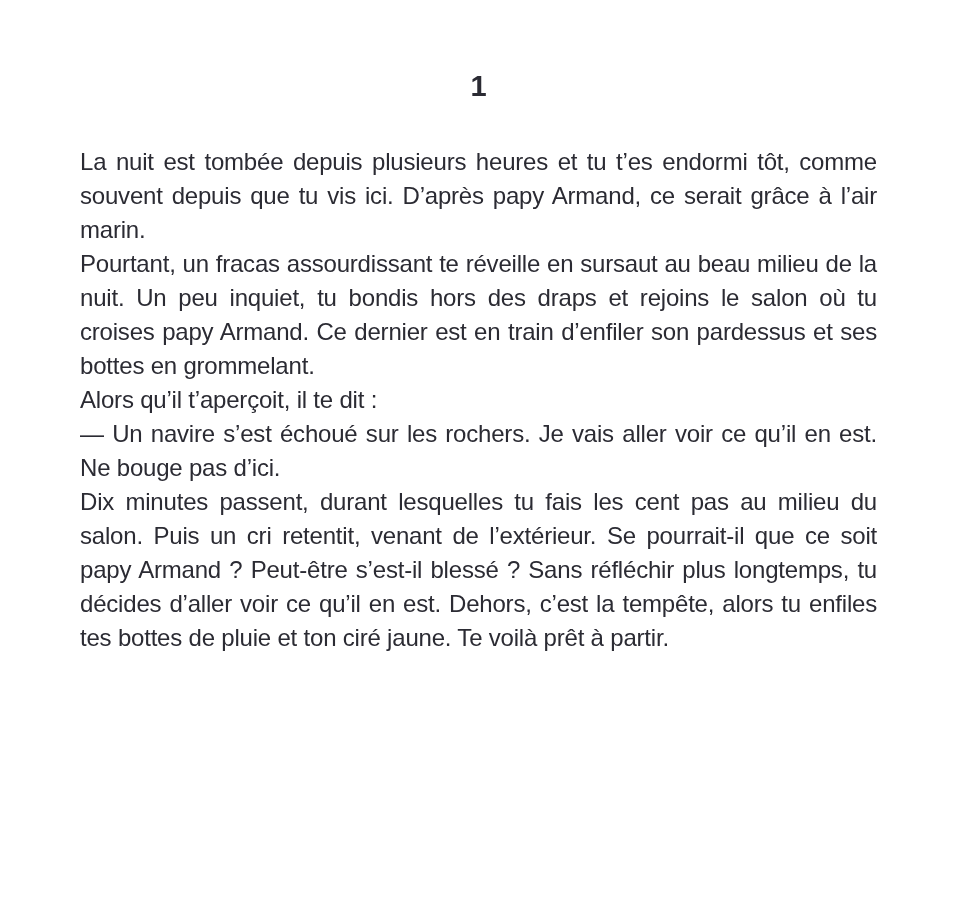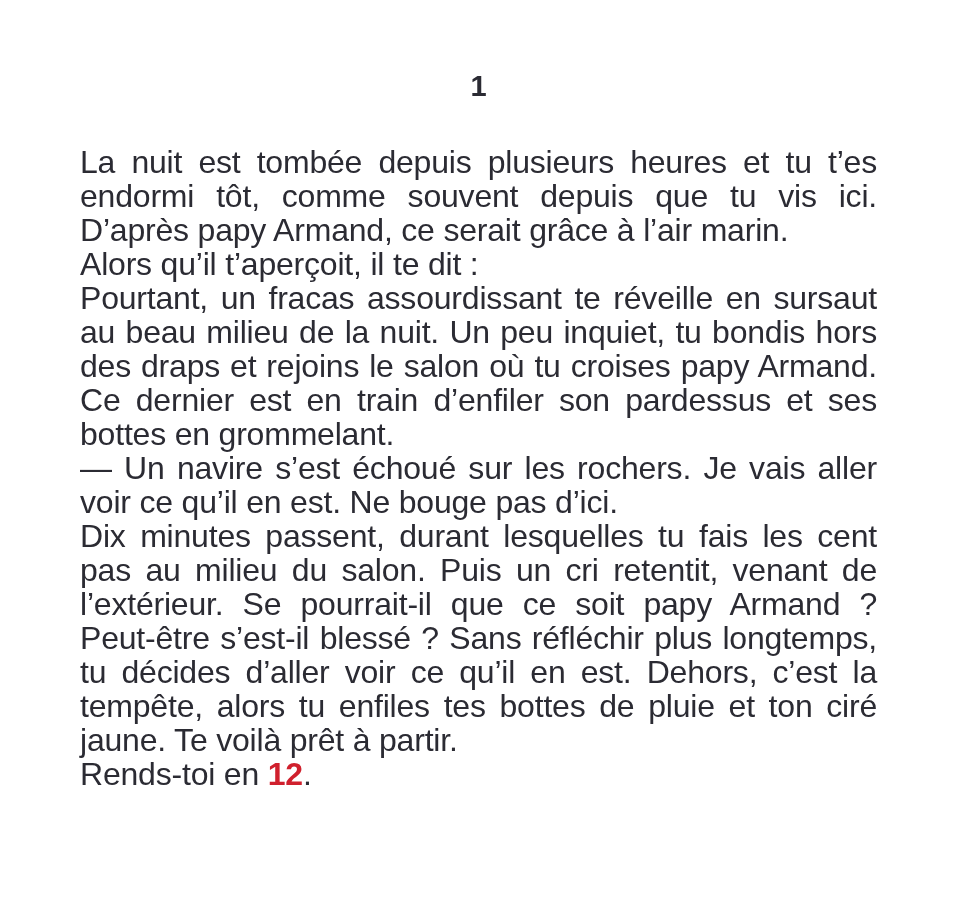--- a/index.html
+++ b/index.html
@@ -23,21 +23,21 @@
   }
   .section-number {
     margin: 0 0 42px 0;
     text-align: center;
     font-size: 29px;
     line-height: 33px;
     font-weight: bold;
     color: var(--ink, #2b2b33);
   }
   .story-text {
-    font-size: 32px;
+    font-size: 24px;
     line-height: 34px;
     letter-spacing: -0.2px;
     text-align: justify;
     color: var(--ink, #2b2b33);
   }
   .story-text p {
     margin: 0;
     padding: 0;
   }
   .section-ref {
@@ -48,20 +48,19 @@
 </style>
 </head>
 <body>
 
 <div class="page">
 
   <h1 class="section-number">1</h1>
 
   <div class="story-text">
     <p>La nuit est tombée depuis plusieurs heures et tu t’es endormi tôt, comme souvent depuis que tu vis ici. D’après papy Armand, ce serait grâce à l’air marin.</p>
+    <p>Pourtant, un fracas assourdissant te réveille en sursaut au beau milieu de la nuit. Un peu inquiet, tu bondis hors des draps et rejoins le salon où tu croises papy Armand. Ce dernier est en train d’enfiler son pardessus et ses bottes en grommelant.</p>
     <p>Alors qu’il t’aperçoit, il te dit&nbsp;:</p>
-    <p>Pourtant, un fracas assourdissant te réveille en sursaut au beau milieu de la nuit. Un peu inquiet, tu bondis hors des draps et rejoins le salon où tu croises papy Armand. Ce dernier est en train d’enfiler son pardessus et ses bottes en grommelant.</p>
     <p>— Un navire s’est échoué sur les rochers. Je vais aller voir ce qu’il en est. Ne bouge pas d’ici.</p>
     <p>Dix minutes passent, durant lesquelles tu fais les cent pas au milieu du salon. Puis un cri retentit, venant de l’extérieur. Se pourrait-il que ce soit papy Armand&nbsp;? Peut-être s’est-il blessé&nbsp;? Sans réfléchir plus longtemps, tu décides d’aller voir ce qu’il en est. Dehors, c’est la tempête, alors tu enfiles tes bottes de pluie et ton ciré jaune. Te voilà prêt à partir.</p>
-    <p><span>Rends-toi en </span><span class="section-ref">12</span><span>.</span></p>
   </div>
 
 </div>
 
 </body></html>

